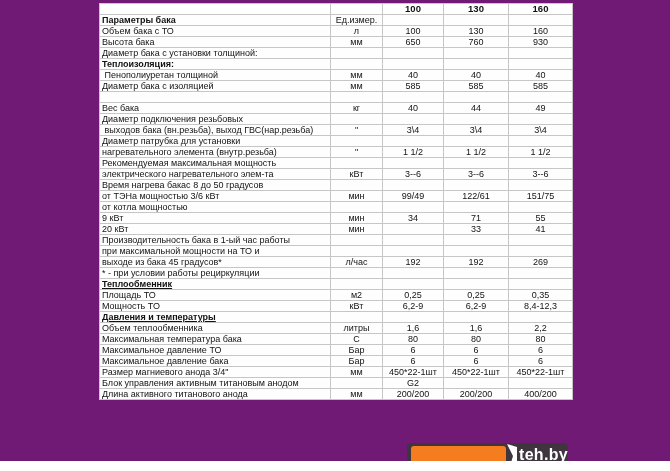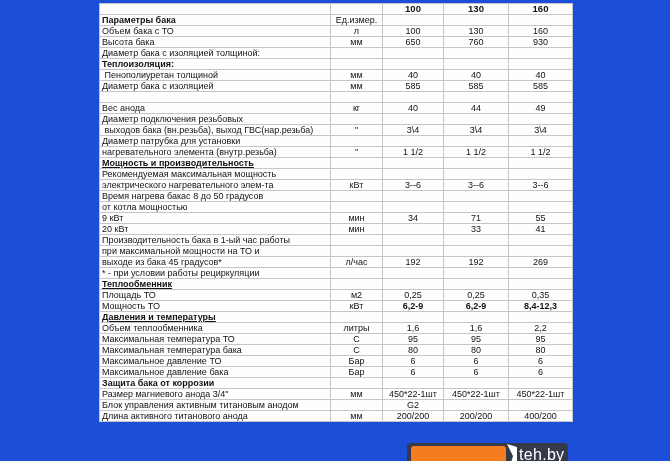--- a/index.html
+++ b/index.html
@@ -1,46 +1,46 @@
 <!DOCTYPE html>
 <html><head>
 <meta charset="utf-8">
 <style>
   html,body{margin:0;padding:0;}
   .page{
-    position:relative;width:670px;height:461px;background:#1d4ed8;
+    position:relative;width:670px;height:461px;background:#701a75;
     font-family:"Liberation Sans",sans-serif;overflow:hidden;
   }
   table.spec{
     position:absolute;left:99px;top:3px;width:473px;
     border-collapse:collapse;table-layout:fixed;
   }
   table.spec td{
     border:1px solid #c6c6c6;height:10px;font-size:9px;line-height:10px;
     color:#121212;padding:0 2px;white-space:nowrap;overflow:hidden;
     background:#fefefe;
   }
   td.label{text-align:left;padding-left:3px;overflow:visible;}
   td.unit,td.val{text-align:center;}
   tr.header td.val{font-weight:bold;font-size:9.5px;}
   tr.section td.label{font-weight:bold;}
   tr.section-u td.label{font-weight:bold;text-decoration:underline;}
-  td.valbold{font-weight:bold;}
+  td.valbold{font-weight:normal;}
   
   .watermark{
     position:absolute;left:407px;top:443px;width:161px;height:24px;
     background:rgba(56,56,56,0.9);border-radius:4px;
   }
   .wm-orange{
     position:absolute;left:4px;top:3px;width:95px;height:18px;
     border-radius:3px;
   }
   .wm-glyph{position:absolute;left:99px;top:1px;width:12px;height:22px;}
   .wm-text{
-    position:absolute;left:112px;top:2px;color:#ffffff;font-weight:normal;
+    position:absolute;left:112px;top:2px;color:#ffffff;font-weight:bold;
     font-size:16px;line-height:20px;letter-spacing:0.3px;text-align:right;
   }
 </style>
 </head>
 <body>
 
 <div class="page">
 
   <table class="spec">
     <colgroup>
@@ -73,21 +73,21 @@
           <td class="val">160</td>
         </tr>
         <tr>
           <td class="label">Высота бака</td>
           <td class="unit">мм</td>
           <td class="val">650</td>
           <td class="val">760</td>
           <td class="val">930</td>
         </tr>
         <tr>
-          <td class="label">Диаметр бака с изоляцией толщиной:</td>
+          <td class="label">Диаметр бака с установки толщиной:</td>
           <td class="unit"></td>
           <td class="val"></td>
           <td class="val"></td>
           <td class="val"></td>
         </tr>
         <tr class="section">
           <td class="label">Теплоизоляция:</td>
           <td class="unit"></td>
           <td class="val"></td>
           <td class="val"></td>
@@ -108,21 +108,21 @@
           <td class="val">585</td>
         </tr>
         <tr>
           <td class="label"></td>
           <td class="unit"></td>
           <td class="val"></td>
           <td class="val"></td>
           <td class="val"></td>
         </tr>
         <tr>
-          <td class="label">Вес анода</td>
+          <td class="label">Вес бака</td>
           <td class="unit">кг</td>
           <td class="val">40</td>
           <td class="val">44</td>
           <td class="val">49</td>
         </tr>
         <tr>
           <td class="label">Диаметр подключения резьбовых</td>
           <td class="unit"></td>
           <td class="val"></td>
           <td class="val"></td>
@@ -142,27 +142,20 @@
           <td class="val"></td>
           <td class="val"></td>
         </tr>
         <tr>
           <td class="label">нагревательного элемента (внутр.резьба)</td>
           <td class="unit">"</td>
           <td class="val">1 1/2</td>
           <td class="val">1 1/2</td>
           <td class="val">1 1/2</td>
         </tr>
-        <tr class="section-u">
-          <td class="label">Мощность и производительность</td>
-          <td class="unit"></td>
-          <td class="val"></td>
-          <td class="val"></td>
-          <td class="val"></td>
-        </tr>
         <tr>
           <td class="label">Рекомендуемая максимальная мощность</td>
           <td class="unit"></td>
           <td class="val"></td>
           <td class="val"></td>
           <td class="val"></td>
         </tr>
         <tr>
           <td class="label">электрического нагревательного элем-та</td>
           <td class="unit">кВт</td>
@@ -171,20 +164,27 @@
           <td class="val">3--6</td>
         </tr>
         <tr>
           <td class="label">Время нагрева бакас 8 до 50 градусов</td>
           <td class="unit"></td>
           <td class="val"></td>
           <td class="val"></td>
           <td class="val"></td>
         </tr>
         <tr>
+          <td class="label">от ТЭНа мощностью 3/6 кВт</td>
+          <td class="unit">мин</td>
+          <td class="val">99/49</td>
+          <td class="val">122/61</td>
+          <td class="val">151/75</td>
+        </tr>
+        <tr>
           <td class="label">от котла мощностью</td>
           <td class="unit"></td>
           <td class="val"></td>
           <td class="val"></td>
           <td class="val"></td>
         </tr>
         <tr>
           <td class="label">9 кВт</td>
           <td class="unit">мин</td>
           <td class="val">34</td>
@@ -255,53 +255,39 @@
           <td class="val"></td>
         </tr>
         <tr>
           <td class="label">Объем теплообменника</td>
           <td class="unit">литры</td>
           <td class="val">1,6</td>
           <td class="val">1,6</td>
           <td class="val">2,2</td>
         </tr>
         <tr>
-          <td class="label">Максимальная температура ТО</td>
-          <td class="unit">С</td>
-          <td class="val">95</td>
-          <td class="val">95</td>
-          <td class="val">95</td>
-        </tr>
-        <tr>
           <td class="label">Максимальная температура бака</td>
           <td class="unit">С</td>
           <td class="val">80</td>
           <td class="val">80</td>
           <td class="val">80</td>
         </tr>
         <tr>
           <td class="label">Максимальное давление ТО</td>
           <td class="unit">Бар</td>
           <td class="val">6</td>
           <td class="val">6</td>
           <td class="val">6</td>
         </tr>
         <tr>
           <td class="label">Максимальное давление бака</td>
           <td class="unit">Бар</td>
           <td class="val">6</td>
           <td class="val">6</td>
           <td class="val">6</td>
-        </tr>
-        <tr class="section">
-          <td class="label">Защита бака от коррозии</td>
-          <td class="unit"></td>
-          <td class="val"></td>
-          <td class="val"></td>
-          <td class="val"></td>
         </tr>
         <tr>
           <td class="label">Размер магниевого анода 3/4"</td>
           <td class="unit">мм</td>
           <td class="val">450*22-1шт</td>
           <td class="val">450*22-1шт</td>
           <td class="val">450*22-1шт</td>
         </tr>
         <tr>
           <td class="label">Блок управления активным титановым анодом</td>

